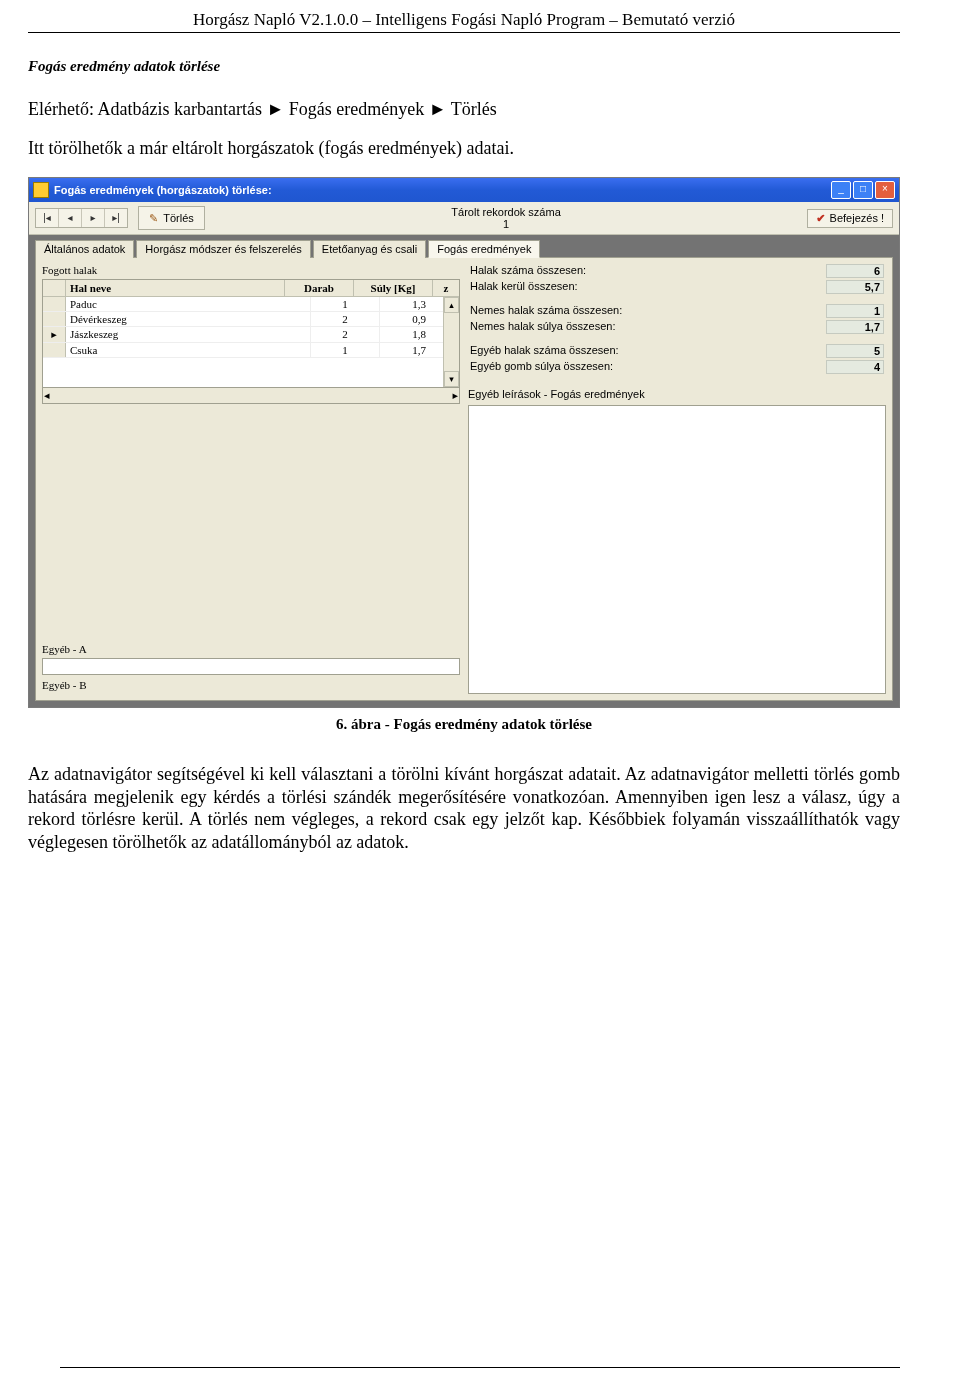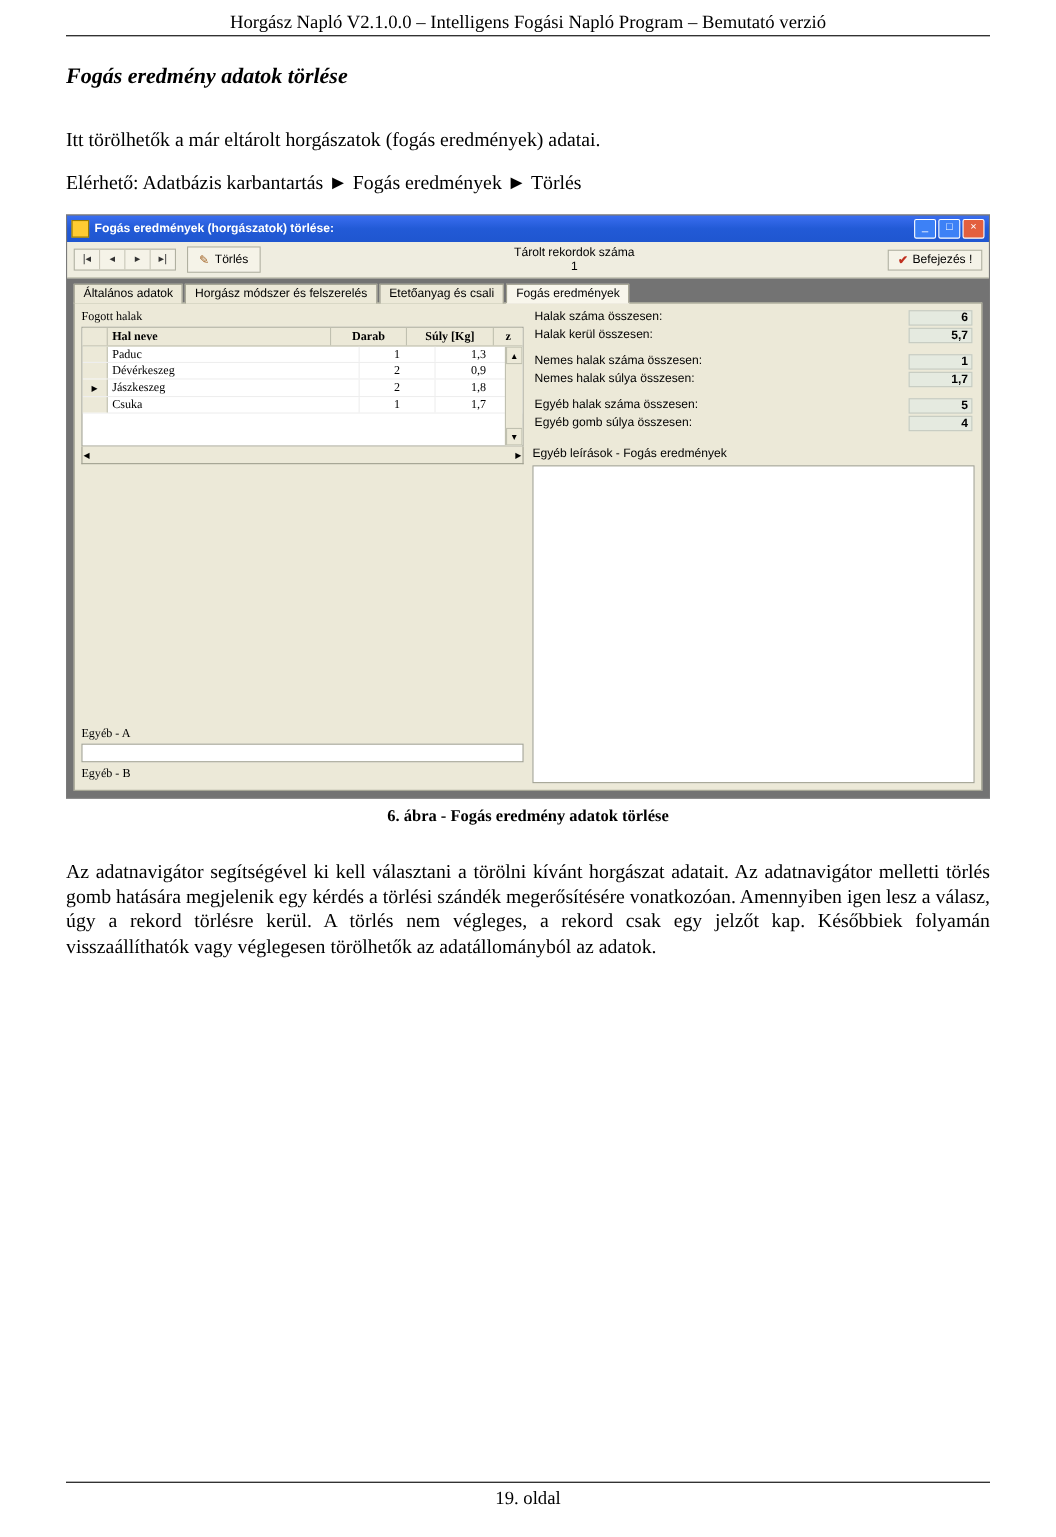--- a/index.html
+++ b/index.html
@@ -7,36 +7,36 @@
     background: #fff;
     font-family: "Times New Roman", serif;
     color: #000;
   }
   .page {
     width: 960px;
     min-height: 1397px;
     margin: 0 auto;
     position: relative;
     box-sizing: border-box;
-    padding: 10px 60px 60px 60px;
+    padding: 10px 60px 60px 28px;
   }
   .doc-header {
     text-align: center;
     font-size: 17px;
     padding-bottom: 2px;
   }
   .hr-top {
     border-top: 1.5px solid #000;
     margin-bottom: 25px;
   }
   .section-title {
     font-style: italic;
     font-weight: bold;
-    font-size: 20px;
-    margin-bottom: 36px;
+    font-size: 15px;
+    margin-bottom: 24px;
   }
   .body-text {
     font-size: 18px;
     margin-bottom: 18px;
   }
   .screenshot {
     font-family: Tahoma, Arial, sans-serif;
     font-size: 11px;
     border: 1px solid #7a7a7a;
     background: #737373;
@@ -233,22 +233,22 @@
   .pencil-icon { color: #a06020; }
 </style>
 </head>
 <body>
 
 <div class="page">
   <div class="doc-header">Horgász Napló V2.1.0.0 – Intelligens Fogási Napló Program – Bemutató verzió</div>
   <div class="hr-top"></div>
 
   <div class="section-title">Fogás eredmény  adatok törlése</div>
+  <div class="body-text">Elérhető: Adatbázis karbantartás ► Fogás eredmények ► Törlés</div>
   <div class="body-text">Itt törölhetők a már eltárolt horgászatok (fogás eredmények) adatai.</div>
-  <div class="body-text">Elérhető: Adatbázis karbantartás ► Fogás eredmények ► Törlés</div>
 
   <div class="screenshot">
     <div class="titlebar">
       <div class="titlebar-left">
         <span class="app-icon"></span>
         <span>Fogás eredmények (horgászatok) törlése:</span>
       </div>
       <div class="win-btns">
         <div class="win-btn min">_</div>
         <div class="win-btn max">□</div>
@@ -372,15 +372,14 @@
       </div>
     </div>
   </div>
 
   <div class="figcaption">6. ábra - Fogás eredmény adatok törlése</div>
 
   <div class="para">Az adatnavigátor segítségével ki kell választani a törölni kívánt horgászat adatait. Az adatnavigátor melletti törlés gomb hatására megjelenik egy kérdés a törlési szándék megerősítésére vonatkozóan. Amennyiben igen lesz a válasz, úgy a rekord törlésre kerül. A törlés nem végleges, a rekord csak egy jelzőt kap. Későbbiek folyamán visszaállíthatók vagy véglegesen törölhetők az adatállományból az adatok.</div>
 
   <div class="footer">
     <div class="hr-bot"></div>
-    <div class="footer-text">19. oldal</div>
   </div>
 </div>
 
 </body></html>

